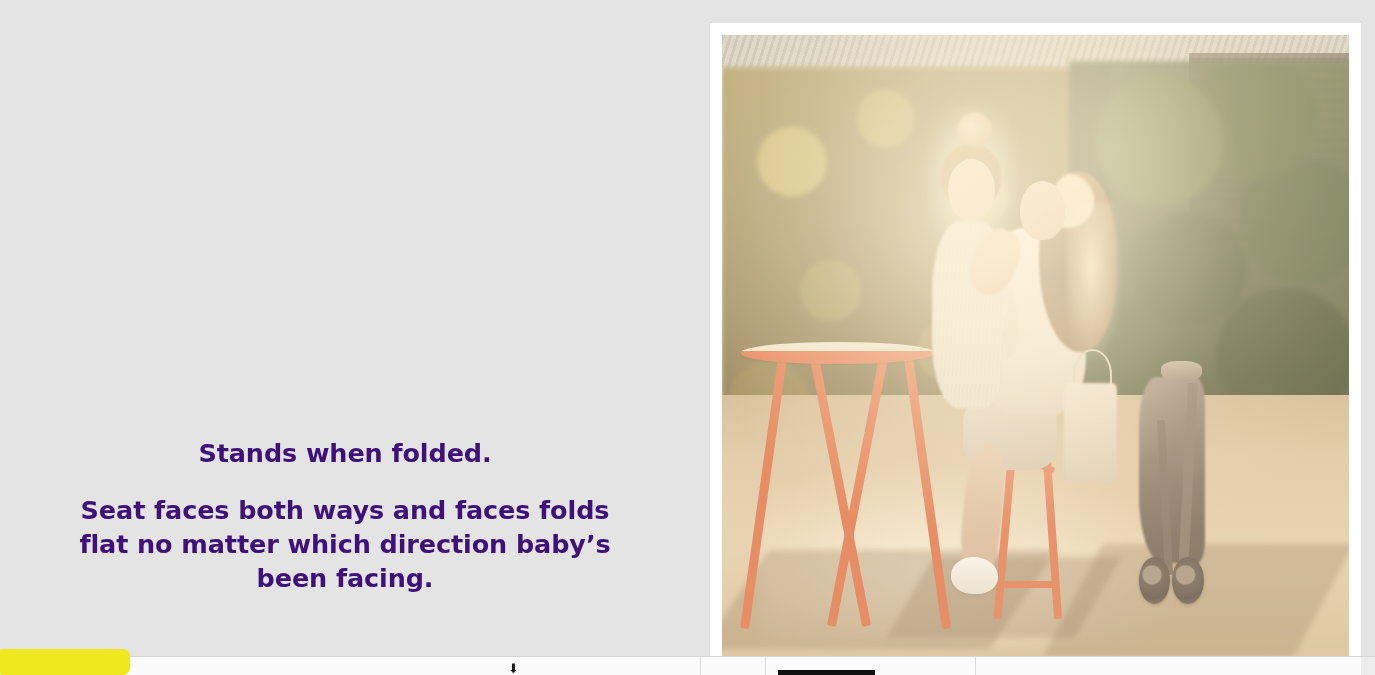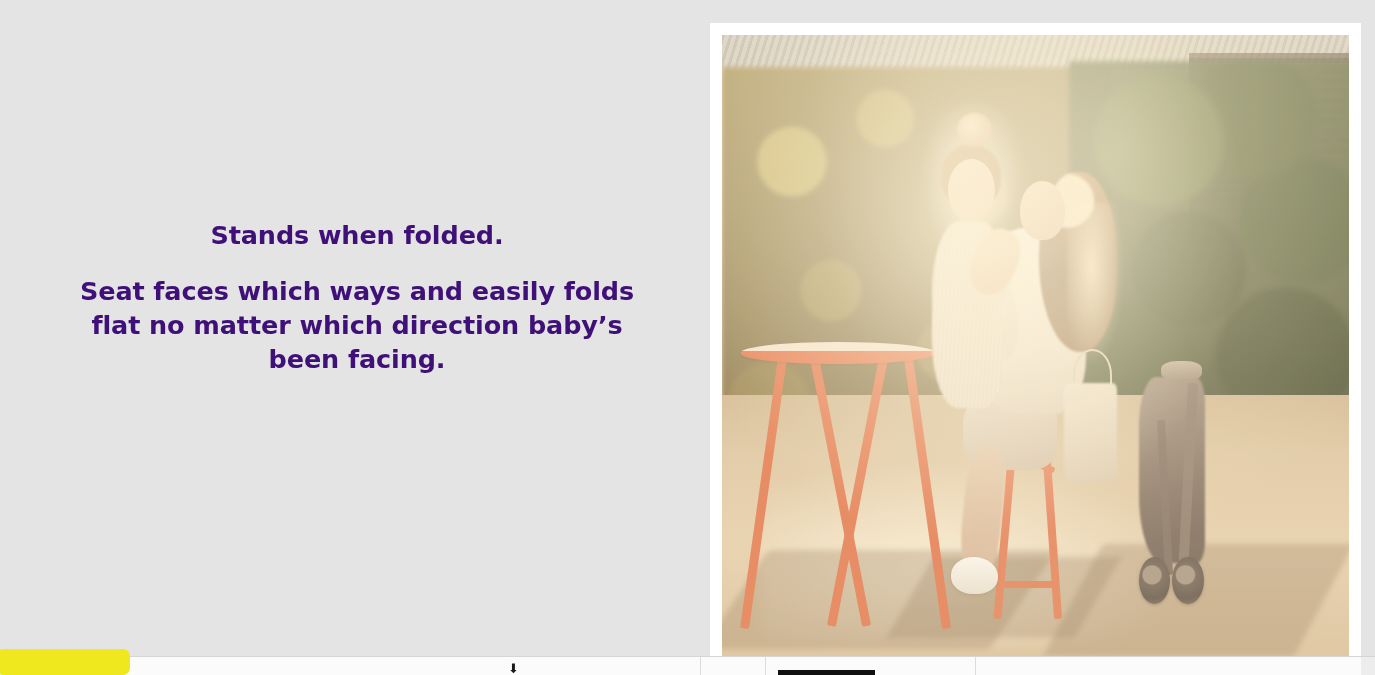--- a/index.html
+++ b/index.html
@@ -9,22 +9,22 @@
     font-family:"DejaVu Sans", sans-serif;
     overflow:hidden;position:relative;
   }
 
   
   #slide{position:absolute;left:0;top:0;width:1375px;height:675px;background:#e4e4e4;}
 
   
   #copy{
     position:absolute;left:0;top:0;width:690px;height:595px;
-    display:flex;flex-direction:column;align-items:center;justify-content:center;
-    box-sizing:border-box;padding:0 38px;margin-left:12px;
+    display:flex;flex-direction:column;align-items:center;justify-content:flex-end;
+    box-sizing:border-box;padding:0 38px;
   }
   .headline{
     color:#3f1078;font-weight:700;font-size:25.5px;line-height:1.3;
     text-align:center;margin:0 0 22px 0;letter-spacing:-.1px;
     width:100%;
   }
   .subline{
     color:#3f1078;font-weight:700;font-size:25.5px;line-height:1.34;
     text-align:center;margin:0;letter-spacing:-.1px;
     max-width:585px;
@@ -282,21 +282,21 @@
     position:absolute;right:0;bottom:0;width:14px;height:18px;background:#ededed;
   }
 </style>
 </head>
 <body>
 
 <div id="slide">
 
   <div id="copy">
     <p class="headline">Stands when folded.</p>
-    <p class="subline">Seat faces which ways and easily folds flat no matter which direction baby’s been facing.</p>
+    <p class="subline">Seat faces both ways and faces folds flat no matter which direction baby’s been facing.</p>
   </div>
 
   <div id="photo-card">
     <div id="photo">
       <div class="scene">
 
         <div class="roof"></div>
         <div class="roof-edge"></div>
         <div class="slats"></div>
         <div class="hedge"></div>

